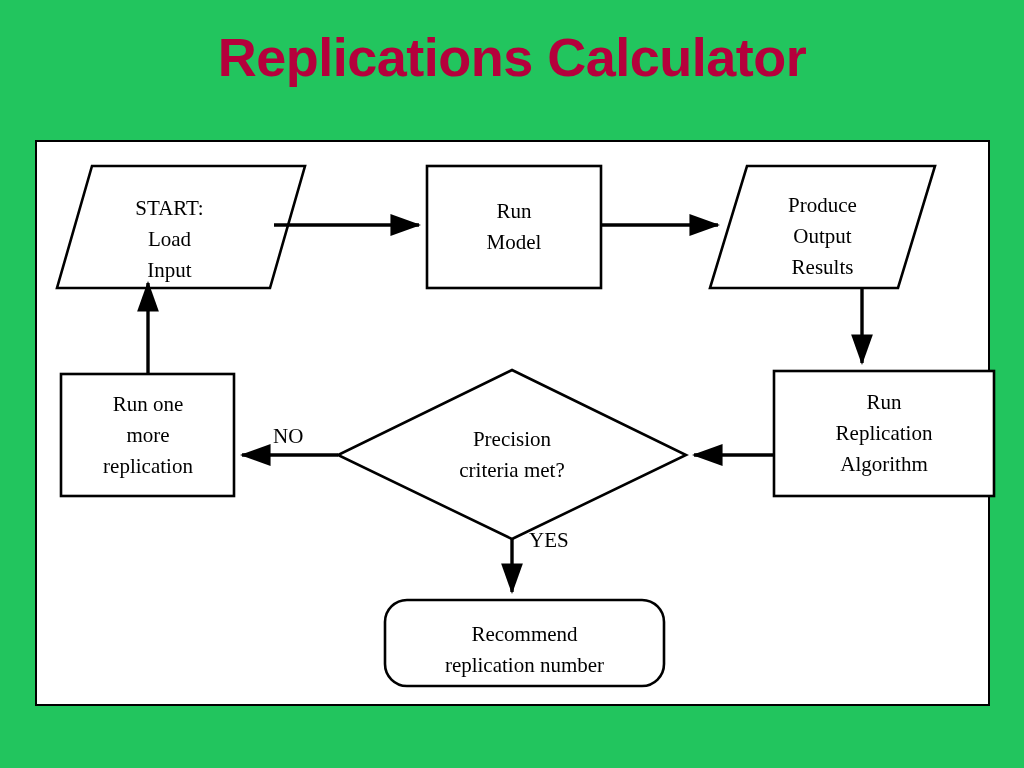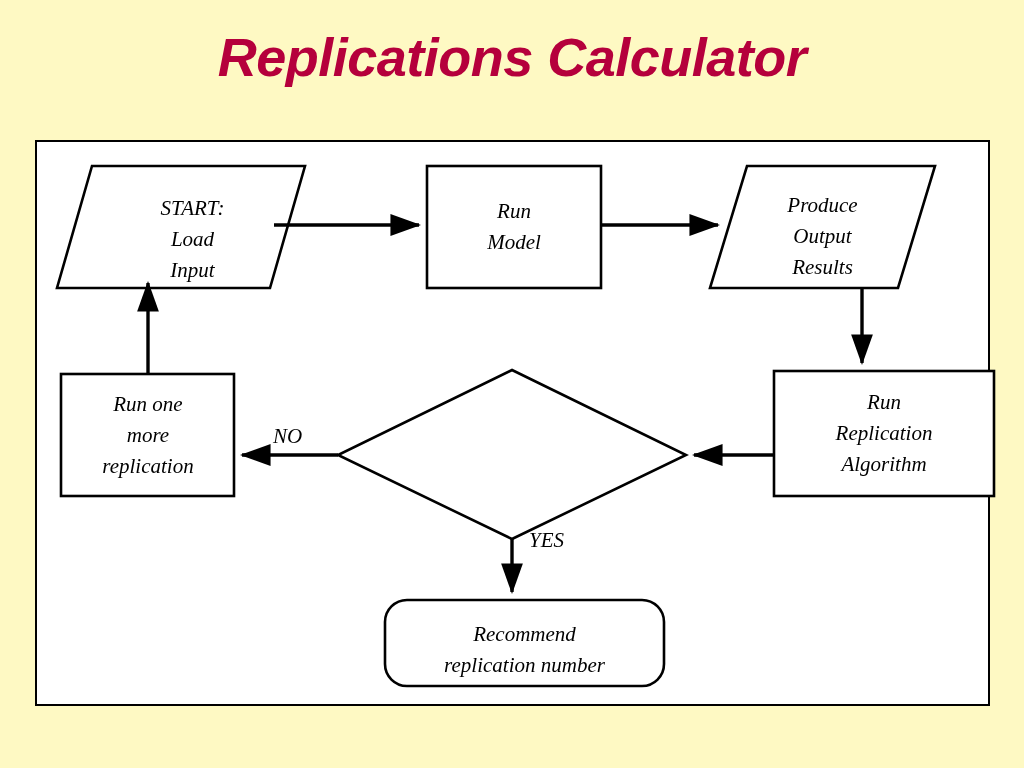--- a/index.html
+++ b/index.html
@@ -14,22 +14,21 @@
     position: relative;
     overflow: hidden;
     font-family: "Liberation Serif", "DejaVu Serif", serif;
   }
 
   #slide {
     position: absolute;
     left: 0; top: 0;
     width: 1024px;
     height: 768px;
-    background: #fef9c3;
-    font-style: italic;
+    background: #22c55e;
   }
 
   #slide-title {
     position: absolute;
     left: 0;
     top: 26px;
     width: 1024px;
     text-align: center;
     font-family: "Liberation Sans", "DejaVu Sans", sans-serif;
     font-weight: bold;
@@ -121,35 +120,37 @@
 
     <line x1="774" y1="455" x2="694" y2="455" stroke="#000000" stroke-width="3.4" marker-end="url(#arrowhead)"></line>
 
     <line x1="338" y1="455" x2="242" y2="455" stroke="#000000" stroke-width="3.4" marker-end="url(#arrowhead)"></line>
 
     <line x1="148" y1="374" x2="148" y2="283" stroke="#000000" stroke-width="3.4" marker-end="url(#arrowhead)"></line>
 
     <line x1="512" y1="539" x2="512" y2="592" stroke="#000000" stroke-width="3.4" marker-end="url(#arrowhead)"></line>
   </svg>
 
-  <div class="node-label" style="left:105px; top:166px; width:175px; height:146px;">START:
+  <div class="node-label" style="left:82px; top:166px; width:175px; height:146px;">START:
 Load
 Input</div>
 
   <div class="node-label" style="left:427px; top:166px; width:174px; height:122px;">Run
 Model</div>
 
   <div class="node-label" style="left:745px; top:166px; width:155px; height:140px;">Produce
 Output
 Results</div>
 
   <div class="node-label" style="left:774px; top:371px; width:220px; height:125px;">Run
 Replication
 Algorithm</div>
 
+  <div class="node-label" style="left:382px; top:400px; width:260px; height:110px;">Precision
+criteria met?</div>
 
   <div class="node-label" style="left:61px; top:374px; width:174px; height:122px;">Run one
 more
 replication</div>
 
   <div class="node-label" style="left:385px; top:600px; width:279px; height:86px;margin-top:7px;">Recommend
 replication number</div>
 
   <div class="edge-label" style="left:273px; top:424px;">NO</div>
 

